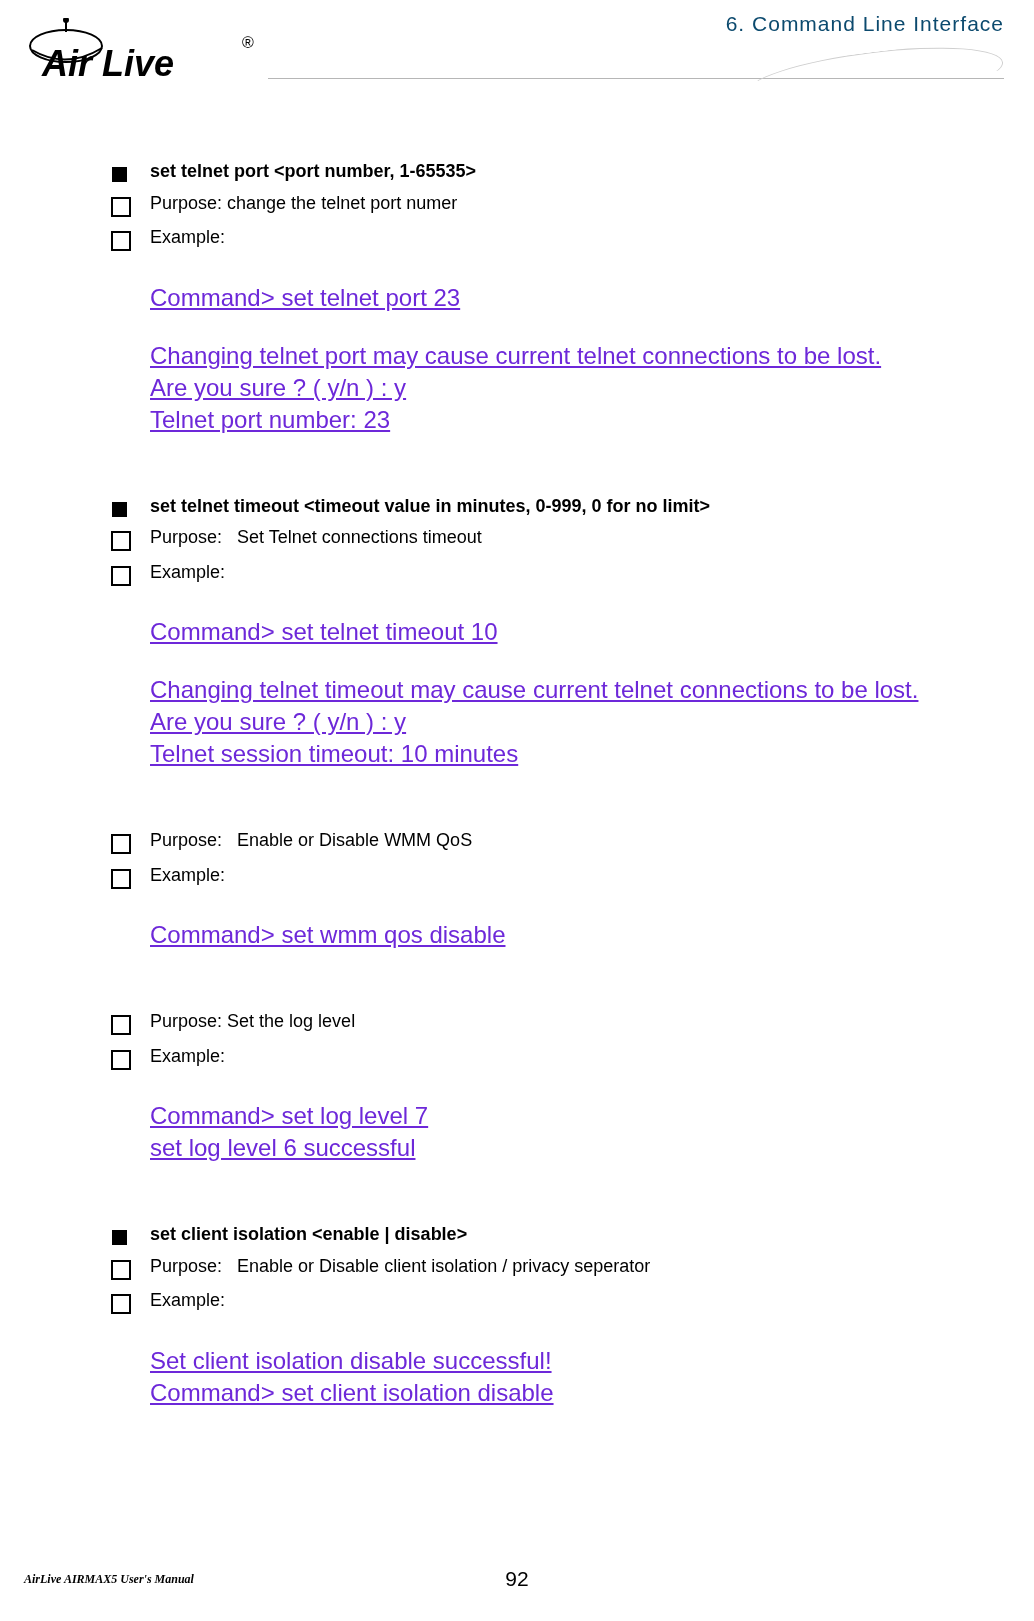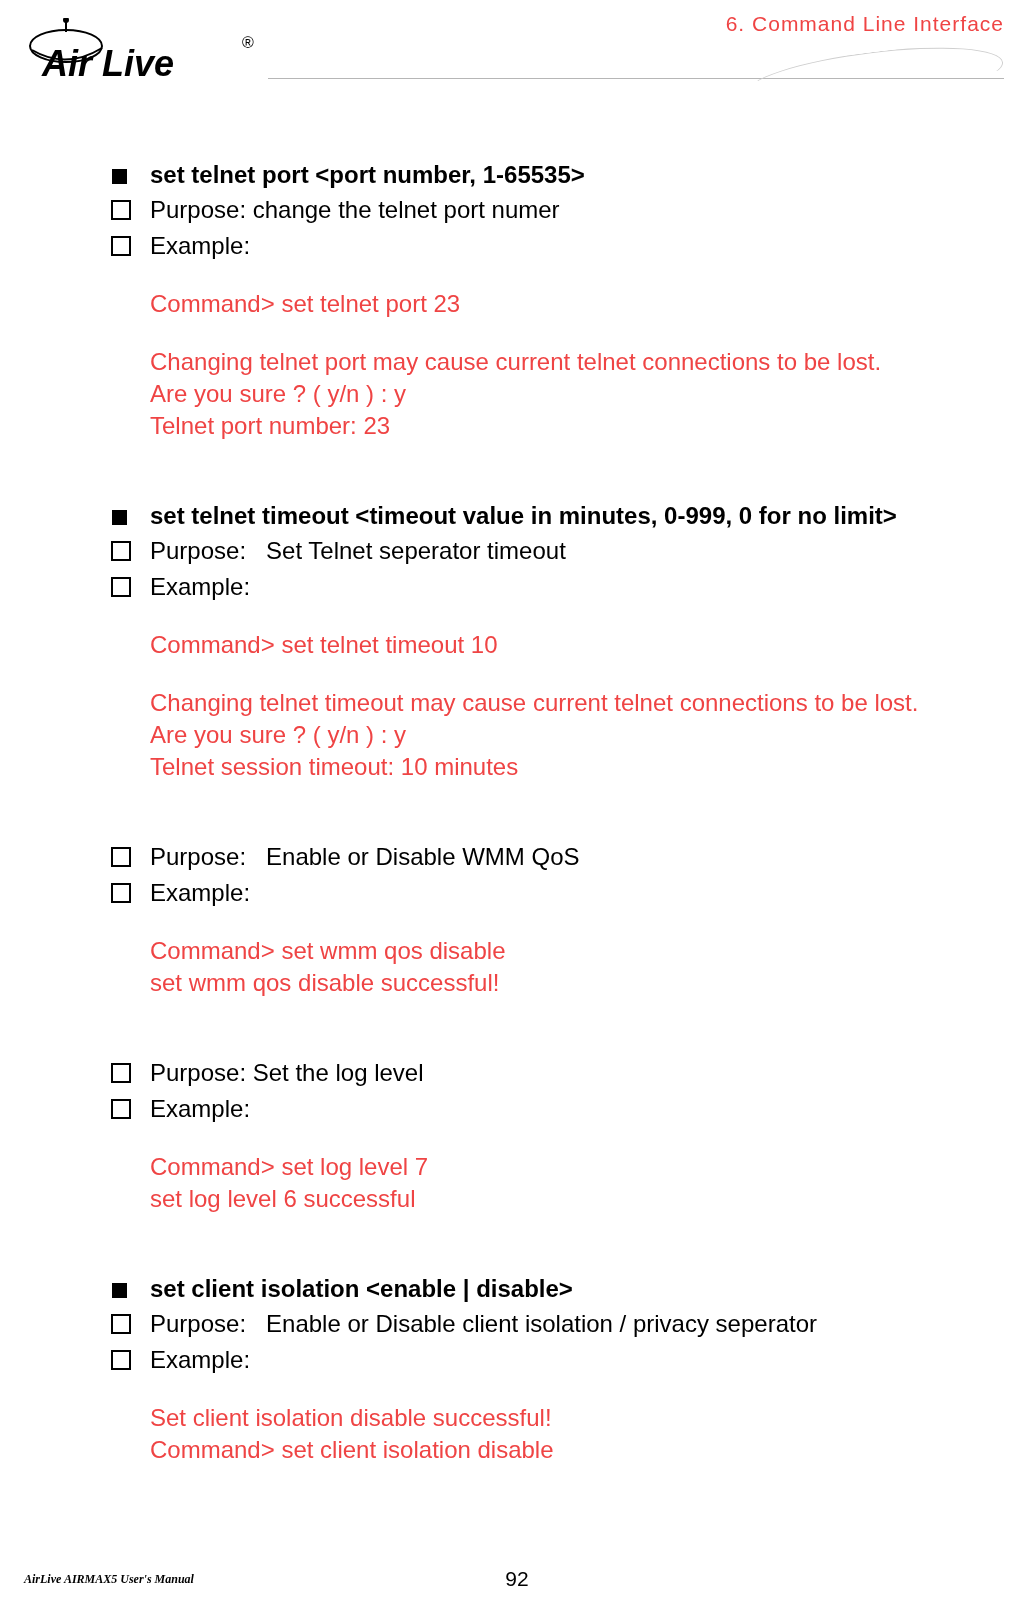--- a/index.html
+++ b/index.html
@@ -20,21 +20,21 @@
       top: 18px;
       left: 24px;
     }
     .logo svg { display: block; }
     .breadcrumb {
       position: absolute;
       top: 12px;
       right: 30px;
       font-size: 21px;
       letter-spacing: 1px;
-      color: #ef4444;
+      color: #0c4a6e;
     }
     .header-line {
       position: absolute;
       top: 78px;
       left: 268px;
       right: 30px;
       height: 1px;
       background: #b6b6b6;
     }
     .header-ellipse {
@@ -52,21 +52,21 @@
       pointer-events: none;
     }
     .content {
       padding: 60px 30px 0 110px;
     }
     .section { margin-bottom: 60px; }
     .row {
       display: flex;
       align-items: flex-start;
       margin-bottom: 4px;
-      font-size: 24px;
+      font-size: 18px;
       line-height: 1.25;
     }
     .bullet {
       width: 40px;
       flex-shrink: 0;
       font-family: Arial, sans-serif;
       padding-top: 1px;
     }
     .bullet.filled::before {
       content: "";
@@ -82,21 +82,21 @@
       display: inline-block;
       width: 16px;
       height: 16px;
       border: 2.5px solid #000;
       margin-top: 4px;
       margin-left: 1px;
     }
     .text { flex: 1; }
     .bold { font-weight: bold; }
     .italic { }
-    .blue { color: #ef4444; }
+    .blue { color: #6d28d9; text-decoration: underline; }
     .example-block {
       margin-left: 40px;
       font-size: 24px;
       line-height: 1.25;
       margin-top: 26px;
     }
     .example-block p { margin-bottom: 2px; }
     .gap { height: 26px; }
     .footer {
       position: absolute;
@@ -164,21 +164,21 @@
     </div>
   </div>
 
   <div class="section" style="margin-top: 55px;">
     <div class="row">
       <span class="bullet filled"></span>
       <span class="text bold">set telnet timeout &lt;timeout value in minutes, 0-999, 0 for no limit&gt;</span>
     </div>
     <div class="row">
       <span class="bullet hollow"></span>
-      <span class="text"><span class="italic">Purpose:</span><span style="white-space:pre;">   Set Telnet seperator timeout</span></span>
+      <span class="text"><span class="italic">Purpose:</span><span style="white-space:pre;">   Set Telnet connections timeout</span></span>
     </div>
     <div class="row">
       <span class="bullet hollow"></span>
       <span class="text italic">Example:</span>
     </div>
     <div class="example-block">
       <p class="blue">Command&gt; set telnet timeout 10</p>
       <div class="gap"></div>
       <p class="blue">Changing telnet timeout may cause current telnet connections to be lost.</p>
       <p class="blue">Are you sure ? ( y/n ) : y</p>
@@ -190,21 +190,20 @@
     <div class="row">
       <span class="bullet hollow"></span>
       <span class="text"><span class="italic">Purpose:</span><span style="white-space:pre;text-align:right;">   Enable or Disable WMM QoS</span></span>
     </div>
     <div class="row">
       <span class="bullet hollow"></span>
       <span class="text italic">Example:</span>
     </div>
     <div class="example-block">
       <p class="blue">Command&gt; set wmm qos disable</p>
-      <p class="blue">set wmm qos disable successful!</p>
     </div>
   </div>
 
   <div class="section">
     <div class="row">
       <span class="bullet hollow"></span>
       <span class="text"><span class="italic">Purpose:</span><span> Set the log level</span></span>
     </div>
     <div class="row">
       <span class="bullet hollow"></span>

